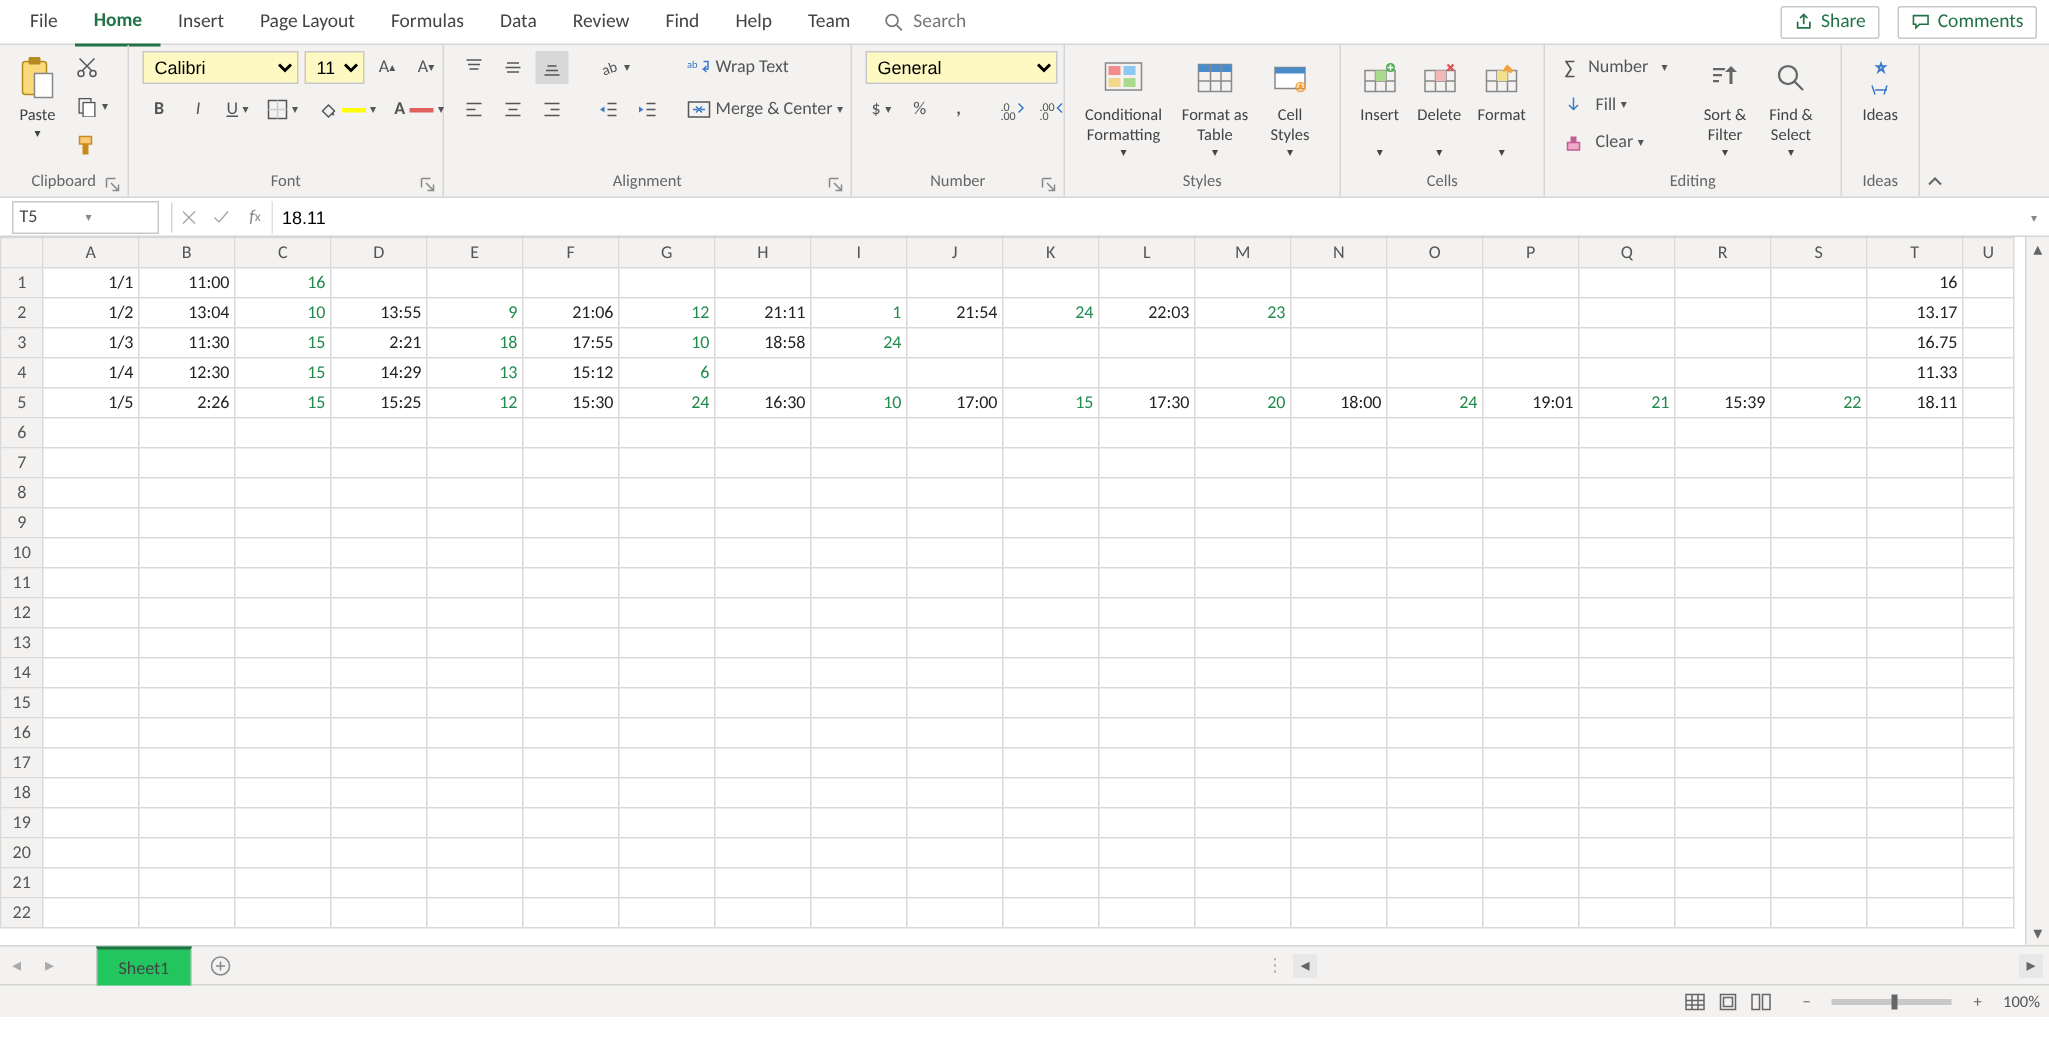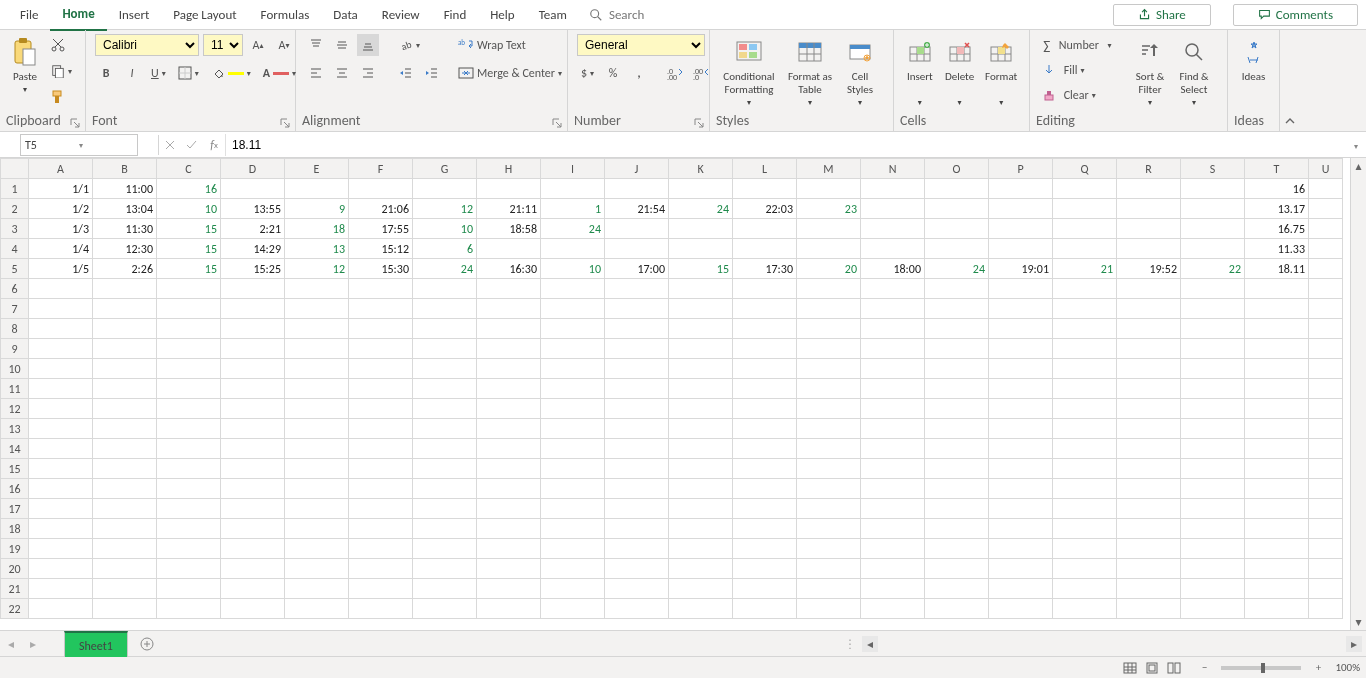--- a/index.html
+++ b/index.html
@@ -2,41 +2,41 @@
 <html><head>
 <meta charset="utf-8">
 <style>
   html,body{margin:0;padding:0;font-family:"Segoe UI","Calibri",Arial,sans-serif;font-size:12px;color:#444;background:#fff;overflow:hidden;width:1366px;height:694px}
   *{box-sizing:border-box}
   
   .menubar{display:flex;align-items:center;height:30px;padding:0 8px;border-bottom:1px solid #d5d5d5;font-size:13px;color:#444}
   .menubar .tab{padding:0 12px;line-height:30px;cursor:pointer}
   .menubar .tab.active{color:#217346;border-bottom:2px solid #217346;font-weight:700}
   .menubar .spacer{flex:1}
-  .menubar .right-btn{display:flex;align-items:center;gap:5px;border:1px solid #c8c8c8;border-radius:2px;padding:2px 24px;margin-left:22px;height:22px;cursor:pointer;color:#217346}
+  .menubar .right-btn{display:flex;align-items:center;gap:5px;border:1px solid #c8c8c8;border-radius:2px;padding:2px 8px;margin-left:12px;height:22px;cursor:pointer;color:#217346}
   .menubar .search{display:flex;align-items:center;gap:6px;color:#777;padding:0 10px}
   
   .ribbon{display:flex;height:102px;background:#f3f2f1;border-bottom:1px solid #d5d5d5}
   .group{display:flex;flex-direction:column;border-right:1px solid #d5d5d5;padding:4px 6px 2px;position:relative}
   .group .body{flex:1;display:flex;align-items:flex-start}
-  .group .label{font-size:14px;color:#666;height:16px;line-height:16px}
+  .group .label{text-align:center;font-size:11px;color:#666;height:16px;line-height:16px}
   .group .launcher{position:absolute;right:4px;bottom:2px;width:12px;height:12px;color:#888}
   .bigbtn{display:flex;flex-direction:column;align-items:center;justify-content:flex-start;width:48px;text-align:center;font-size:11px;line-height:13px;cursor:pointer;padding-top:2px;color:#444}
   .bigbtn .ico{width:32px;height:32px;margin-bottom:2px;display:flex;align-items:center;justify-content:center}
   .col{display:flex;flex-direction:column;gap:4px;margin:0 3px}
   .row{display:flex;align-items:center;gap:4px}
   .smbtn{width:22px;height:22px;display:flex;align-items:center;justify-content:center;cursor:pointer;color:#555}
   .smbtn.wide{width:auto;padding:0 4px;gap:3px}
   select.ribbon-sel,input.ribbon-inp{height:22px;border:1px solid #c8c8c8;background:#fef9c3;font-size:12px;padding:0 3px}
   .collapse{width:20px;display:flex;align-items:flex-end;justify-content:center;color:#666;padding-bottom:4px;cursor:pointer}
   
   svg{display:block}
   
   .fxbar{display:flex;align-items:center;height:26px;border-bottom:1px solid #d5d5d5}
-  .namebox{width:118px;height:22px;border:1px solid #c8c8c8;margin:0 20px;display:flex;align-items:center;padding:0 4px;background:#fff;justify-content:flex-start}
+  .namebox{width:98px;height:22px;border:1px solid #c8c8c8;margin:0 8px;display:flex;align-items:center;padding:0 4px;background:#fff;justify-content:flex-start}
   .namebox span{flex:1}
   .fxbar .fxbtn{width:22px;height:22px;display:flex;align-items:center;justify-content:center;color:#888;cursor:pointer}
   .fxbar input{flex:1;height:22px;border:none;border-left:1px solid #e0e0e0;padding:0 6px;font-size:12px;outline:none}
   .fxbar .expand{width:20px;color:#888;text-align:center;cursor:pointer}
   
   .gridwrap{position:relative;height:472px;overflow:hidden;background:#fff}
   table.grid{border-collapse:collapse;table-layout:fixed}
   table.grid th,table.grid td{border:1px solid #d9d9d9;height:20px;font-size:12px;padding:0 3px;white-space:nowrap;overflow:hidden}
   table.grid th{background:#f3f2f1;font-weight:normal;color:#555;text-align:center}
   table.grid th.corner{background:#f3f2f1;width:28px}
@@ -666,21 +666,21 @@
           <td class="">16:30</td>
           <td class="green">10</td>
           <td class="">17:00</td>
           <td class="green">15</td>
           <td class="">17:30</td>
           <td class="green">20</td>
           <td class="">18:00</td>
           <td class="green">24</td>
           <td class="">19:01</td>
           <td class="green">21</td>
-          <td class="">19:52</td>
+          <td class="">15:39</td>
           <td class="green">22</td>
           <td class="">18.11</td>
           <td class=""></td>
         </tr>
         <tr>
           <th class="rowhdr">6</th>
           <td class=""></td>
           <td class=""></td>
           <td class=""></td>
           <td class=""></td>

